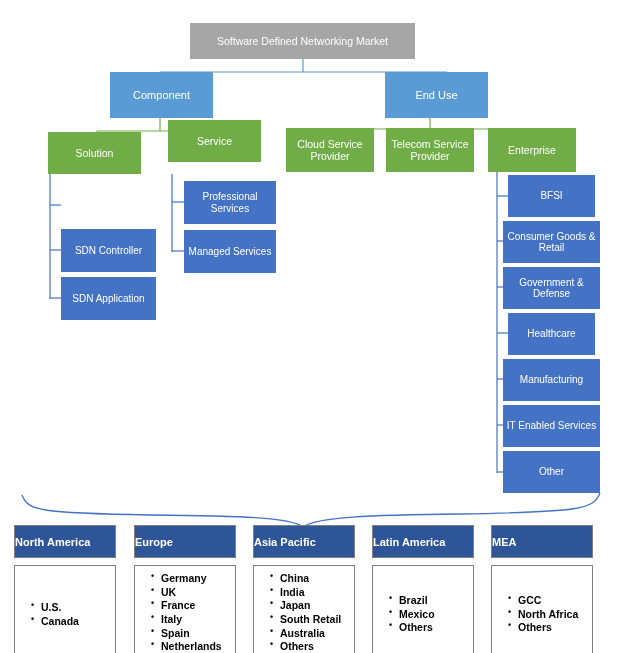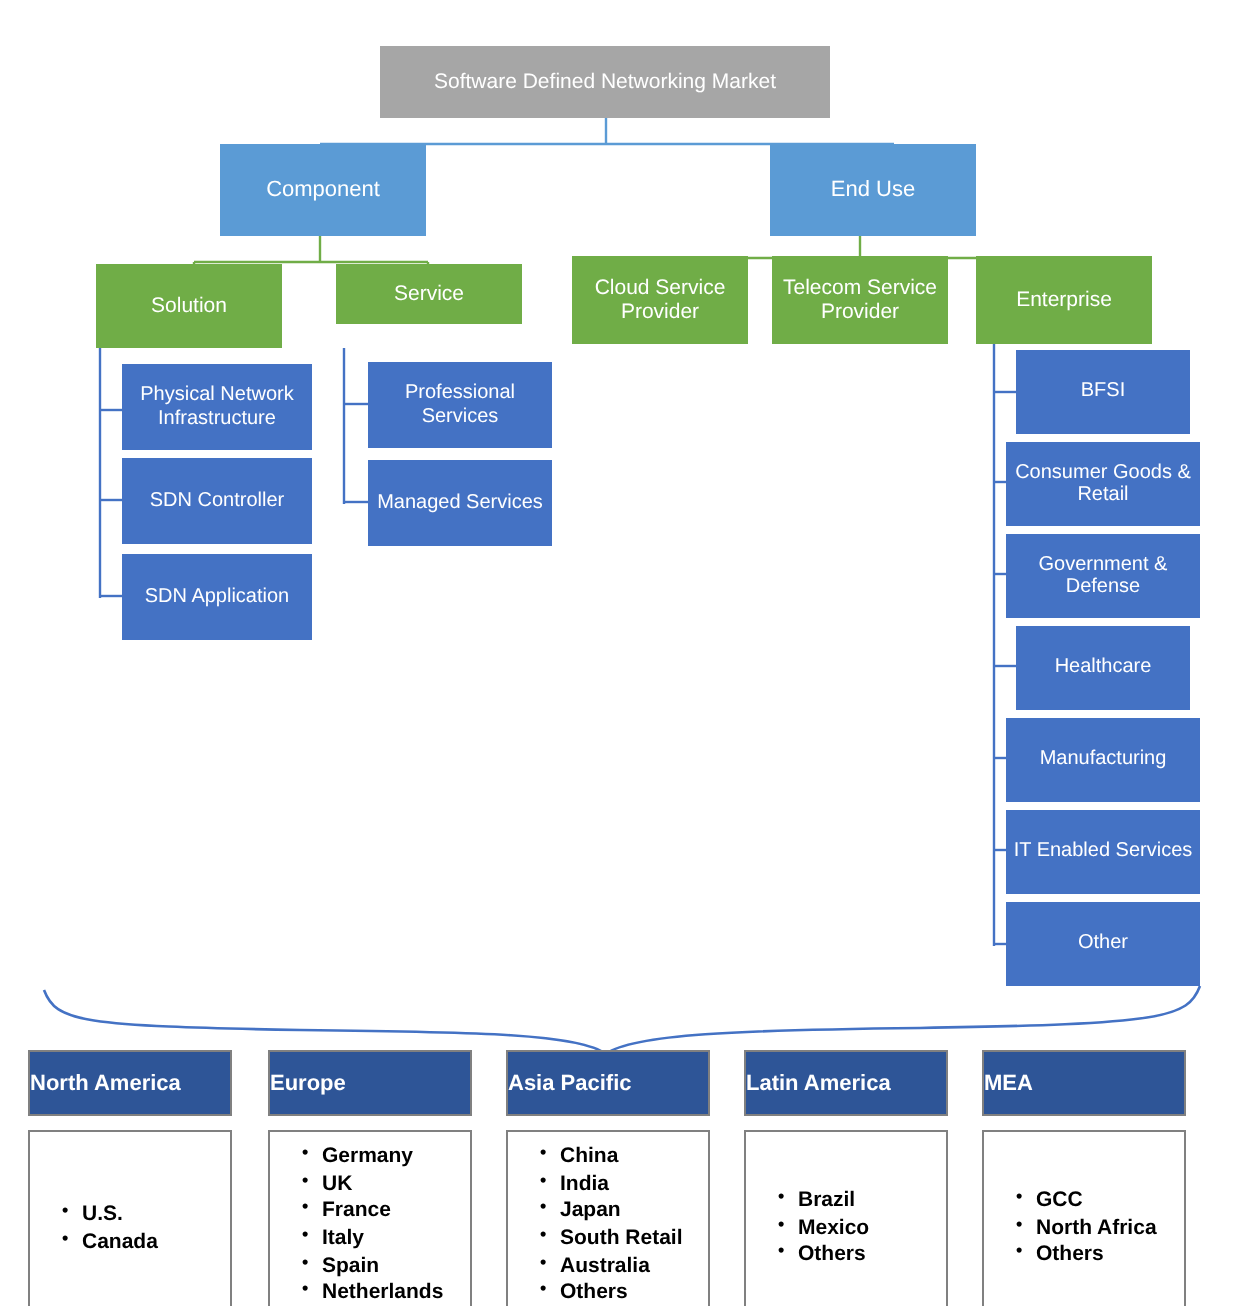--- a/index.html
+++ b/index.html
@@ -174,39 +174,36 @@
   </div>
 
   <div class="node lvl2" style="left:385px; top:53px; width:103px; height:46px;">
     <span>End Use</span>
   </div>
 
   <div class="node lvl3" style="left:48px; top:113px; width:93px; height:42px;">
     <span>Solution</span>
   </div>
 
-  <div class="node lvl3" style="left:168px; top:113px; width:93px; height:30px;">
+  <div class="node lvl3" style="left:168px; top:101px; width:93px; height:42px;">
     <span>Service</span>
   </div>
 
   <div class="node lvl3" style="left:286px; top:109px; width:88px; height:44px;">
     <span>Cloud Service Provider</span>
   </div>
 
   <div class="node lvl3" style="left:386px; top:109px; width:88px; height:44px;">
     <span>Telecom Service Provider</span>
   </div>
 
   <div class="node lvl3" style="left:488px; top:109px; width:88px; height:44px;">
     <span>Enterprise</span>
   </div>
 
-  <div class="node leaf" style="left:61px; top:163px; width:95px; height:43px;">
-    <span>Physical Network Infrastructure</span>
-  </div>
   <div class="node leaf" style="left:61px; top:210px; width:95px; height:43px;">
     <span>SDN Controller</span>
   </div>
   <div class="node leaf" style="left:61px; top:258px; width:95px; height:43px;">
     <span>SDN Application</span>
   </div>
 
   <div class="node leaf" style="left:184px; top:162px; width:92px; height:43px;">
     <span>Professional Services</span>
   </div>

